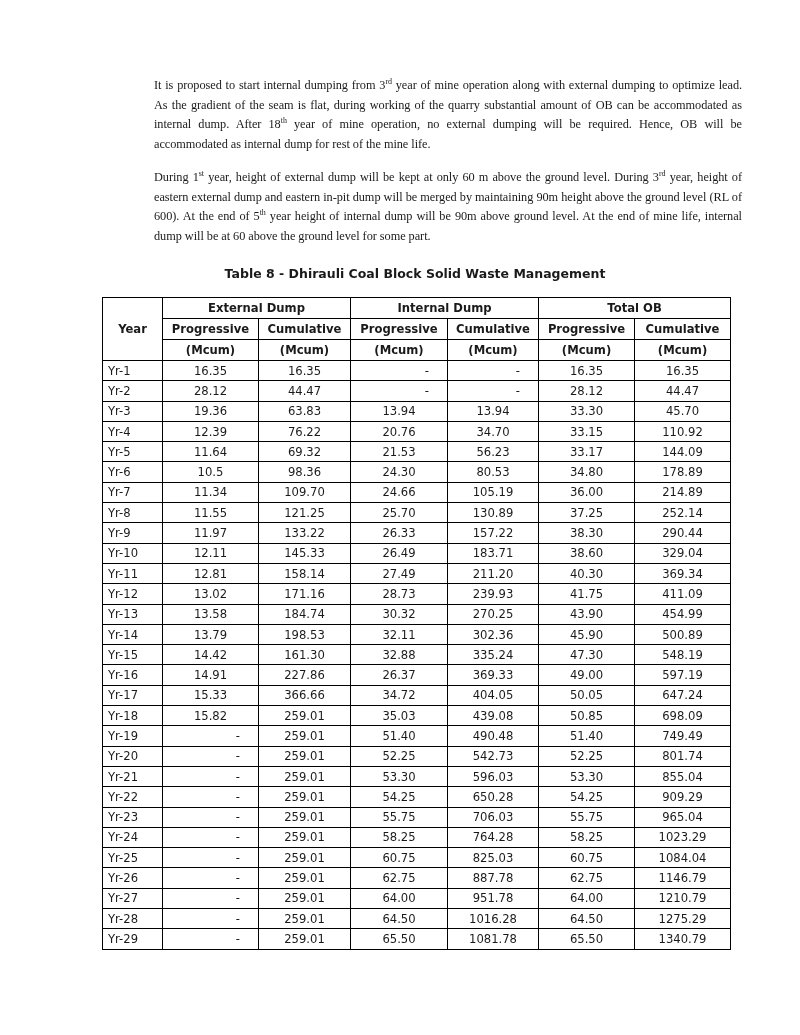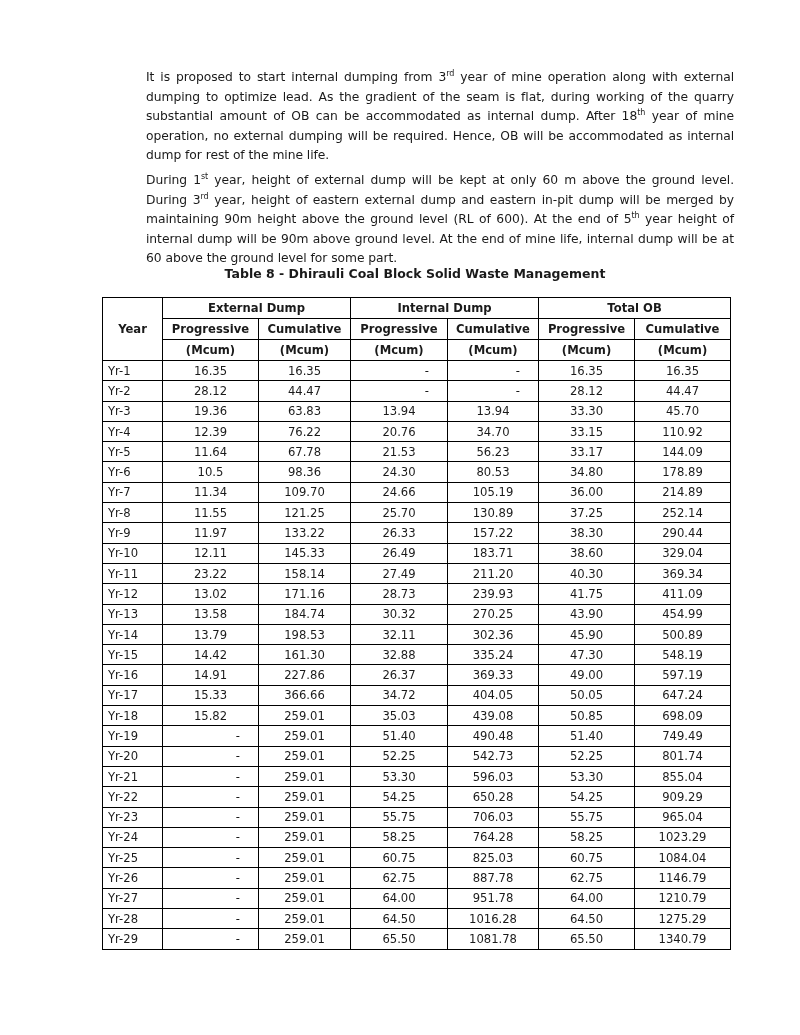--- a/index.html
+++ b/index.html
@@ -1,24 +1,24 @@
 <!DOCTYPE html>
 <html><head>
 <meta charset="utf-8">
 <style>
   html, body { margin: 0; padding: 0; background: #ffffff; }
   body { width: 800px; height: 1035px; position: relative; font-family: "DejaVu Sans", sans-serif; color: #1a1a1a; overflow: hidden; }
   .para {
     position: absolute; left: 142px; width: 588px;
     font-size: 12.3px; line-height: 19.6px; text-align: justify;
-    margin: 4px; letter-spacing: -0.05px;
+    margin: 12px; letter-spacing: -0.05px; font-family: Liberation Serif, serif;
   }
   .para sup { font-size: 8px; line-height: 0; vertical-align: super; }
   #p1 { top: 64px; }
-  #p2 { top: 167px; }
+  #p2 { top: 156px; }
   .caption {
     position: absolute; top: 266px; left: 0; width: 800px; text-align: center;
     font-weight: bold; font-size: 12.5px; margin: 0; padding-left: 30px; box-sizing: border-box;
   }
   table.data {
     position: absolute; top: 297px; left: 102px; width: 628px;
     border-collapse: collapse; font-size: 11.6px; table-layout: fixed;
   }
   table.data td, table.data th {
     border: 1.4px solid #000; height: 19.3px; padding: 0; text-align: center;
@@ -115,21 +115,21 @@
         <td>12.39</td>
         <td>76.22</td>
         <td>20.76</td>
         <td>34.70</td>
         <td>33.15</td>
         <td>110.92</td>
       </tr>
       <tr>
         <td class="year">Yr-5</td>
         <td>11.64</td>
-        <td>67.78</td>
+        <td>69.32</td>
         <td>21.53</td>
         <td>56.23</td>
         <td>33.17</td>
         <td>144.09</td>
       </tr>
       <tr>
         <td class="year">Yr-6</td>
         <td>10.5</td>
         <td>98.36</td>
         <td>24.30</td>
@@ -168,21 +168,21 @@
         <td class="year">Yr-10</td>
         <td>12.11</td>
         <td>145.33</td>
         <td>26.49</td>
         <td>183.71</td>
         <td>38.60</td>
         <td>329.04</td>
       </tr>
       <tr>
         <td class="year">Yr-11</td>
-        <td>23.22</td>
+        <td>12.81</td>
         <td>158.14</td>
         <td>27.49</td>
         <td>211.20</td>
         <td>40.30</td>
         <td>369.34</td>
       </tr>
       <tr>
         <td class="year">Yr-12</td>
         <td>13.02</td>
         <td>171.16</td>

